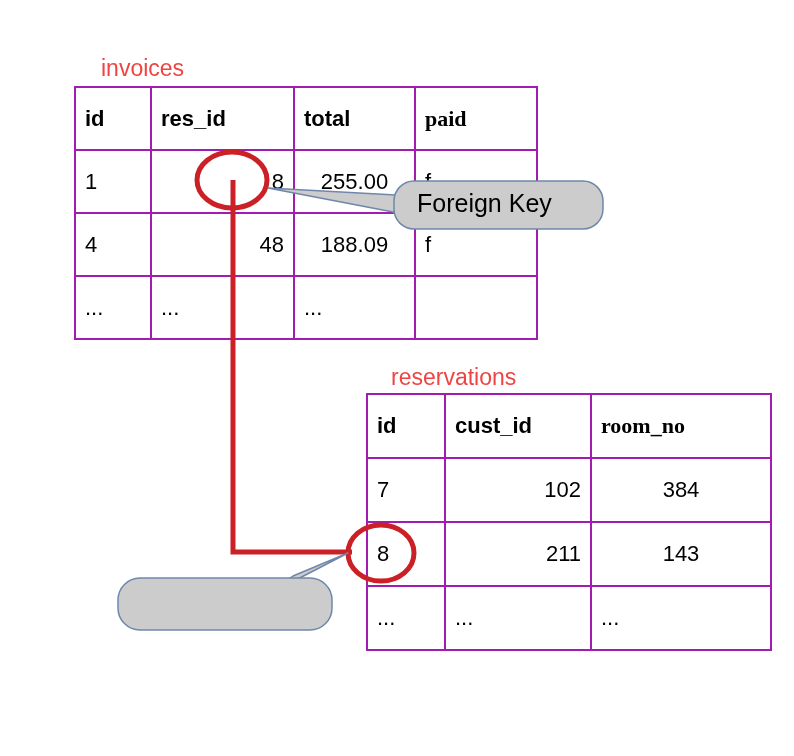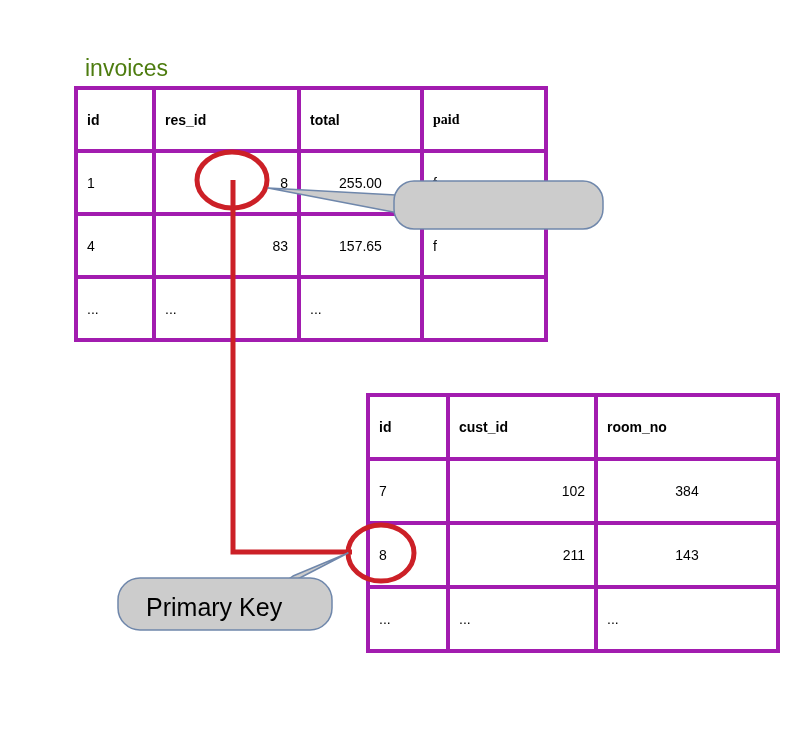--- a/index.html
+++ b/index.html
@@ -21,58 +21,59 @@
     top: 0;
     width: 794px;
     height: 756px;
   }
 
   
   .table-title {
     position: absolute;
     font-size: 23px;
     line-height: 26px;
-    color: #4d7c0f;
+    color: #ef4444;
     white-space: nowrap;
+    margin-left: 16px;
   }
   #invoices-title { left: 85px; top: 55px; }
   #reservations-title { left: 375px; top: 364px; }
 
   
   .db-table {
     position: absolute;
     border-collapse: collapse;
     table-layout: fixed;
     background: #ffffff;
   }
   .db-table td, .db-table th {
-    border: 4px solid #a21caf;
+    border: 2px solid #a21caf;
     padding: 0 9px;
-    font-size: 14px;
+    font-size: 22px;
     color: #000;
     font-weight: normal;
     background: transparent;
   }
   .db-table th {
     font-weight: bold;
     text-align: left;
   }
 
   #invoices-table { left: 74px; top: 86px; width: 384px; }
   #invoices-table tr { height: 63px; }
   #invoices-table .c-id    { width: 56px; }
   #invoices-table .c-res   { width: 123px; }
   #invoices-table .c-total { width: 101px; }
   #invoices-table .c-paid  { width: 102px; font-family: Liberation Serif, serif; }
 
   #reservations-table { left: 366px; top: 393px; width: 346px; }
   #reservations-table tr { height: 64px; }
   #reservations-table .c-id    { width: 58px; }
   #reservations-table .c-cust  { width: 126px; }
-  #reservations-table .c-room  { width: 160px; }
+  #reservations-table .c-room  { width: 160px; font-family: Liberation Serif, serif; }
 
   .align-left   { text-align: left; }
   .align-right  { text-align: right; }
   .align-center { text-align: center; }
 
   
   .overlay {
     position: absolute;
     left: 0; top: 0;
     width: 794px;
@@ -106,33 +107,34 @@
     </thead>
     <tbody>
       <tr>
         <td class="align-left">1</td>
         <td class="align-right">8</td>
         <td class="align-center">255.00</td>
         <td class="align-left">f</td>
       </tr>
       <tr>
         <td class="align-left">4</td>
-        <td class="align-right">83</td>
-        <td class="align-center">157.65</td>
+        <td class="align-right">48</td>
+        <td class="align-center">188.09</td>
         <td class="align-left">f</td>
       </tr>
       <tr>
         <td class="align-left">...</td>
         <td class="align-left">...</td>
         <td class="align-left">...</td>
         <td class="align-left"></td>
       </tr>
     </tbody>
   </table>
 
+  <div class="table-title" id="reservations-title">reservations</div>
 
   <table class="db-table" id="reservations-table">
     <thead>
       <tr>
         <th class="c-id align-left">id</th>
         <th class="c-cust align-left">cust_id</th>
         <th class="c-room align-left">room_no</th>
       </tr>
     </thead>
     <tbody>
@@ -162,15 +164,15 @@
 
     <ellipse cx="381" cy="553" rx="33" ry="28" fill="none" stroke="#cc2027" stroke-width="5"></ellipse>
 
     <path d="M 268,188 L 414,196 L 414,216 Z" fill="#cccccc" stroke="#6f87ab" stroke-width="1.5" stroke-linejoin="round"></path>
     <rect x="394" y="181" width="209" height="48" rx="20" ry="20" fill="#cccccc" stroke="#6f87ab" stroke-width="1.5"></rect>
 
     <path d="M 348,553 L 263,597 L 293,576 Z" fill="#cccccc" stroke="#6f87ab" stroke-width="1.5" stroke-linejoin="round"></path>
     <rect x="118" y="578" width="214" height="52" rx="22" ry="22" fill="#cccccc" stroke="#6f87ab" stroke-width="1.5"></rect>
   </svg>
 
-  <div class="callout-label" id="primary-key-label">Primary Key</div>
+  <div class="callout-label" id="foreign-key-label">Foreign Key</div>
 
 </div>
 
 </body></html>

